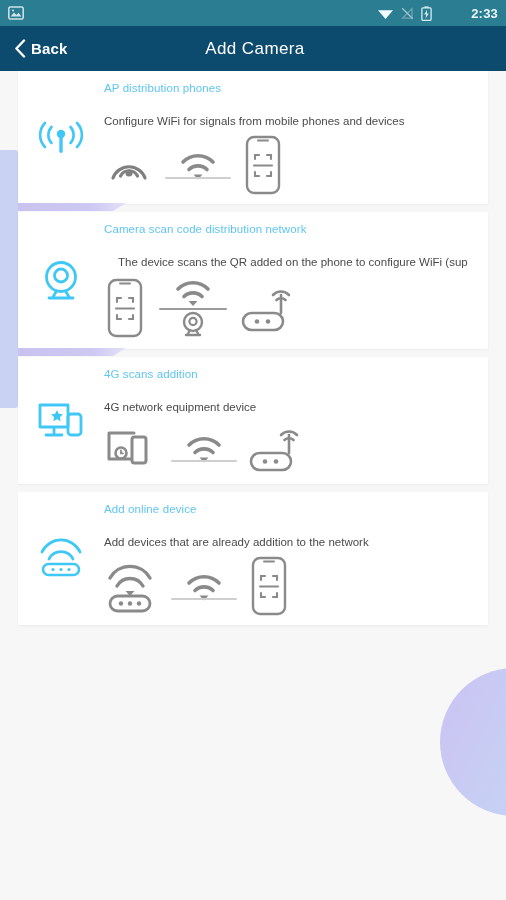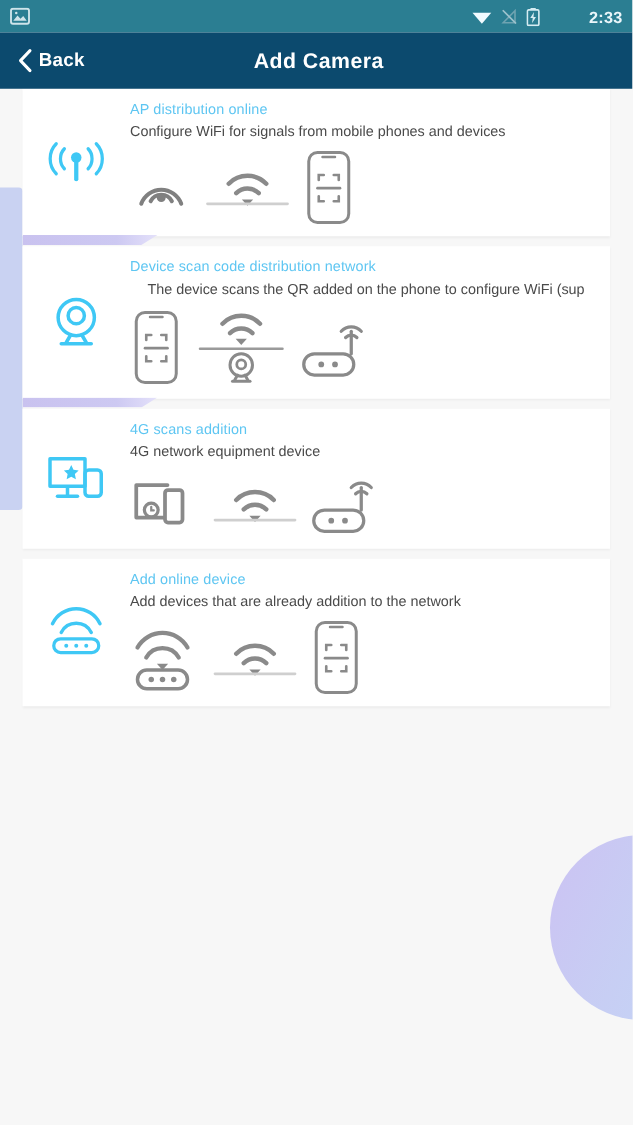--- a/index.html
+++ b/index.html
@@ -45,21 +45,21 @@
     display: flex; align-items: center; gap: 5px;
     padding-left: 14px;
     cursor: pointer;
   }
   .back-label {
     color: #ffffff; font-size: 15px; font-weight: bold;
     letter-spacing: .2px;
   }
   .appbar-title {
     position: absolute; left: 4px; right: 0; text-align: center;
-    color: #ffffff; font-size: 17px; font-weight: bold;
+    color: #ffffff; font-size: 17px; font-weight: normal;
     letter-spacing: .4px;
     pointer-events: none;
   }
 
   
   .left-band {
     position: absolute;
     left: 0; top: 150px;
     width: 18px; height: 258px;
     background: #b9c6f0;
@@ -119,21 +119,21 @@
     color: #5ec6f2;
     font-size: 11.5px;
     line-height: 14px;
     letter-spacing: .1px;
     white-space: nowrap;
   }
   .card-desc {
     color: #4a4a4a;
     font-size: 11.5px;
     line-height: 17px;
-    margin-top: 3px;
+    margin-top: 18px;
     white-space: nowrap;
     overflow: hidden;
   }
   .card-desc.indent { text-indent: 14px; }
   .flow {
     margin-top: 4px;
     display: flex;
     align-items: center;
     flex: 1 1 auto;
   }
@@ -191,21 +191,21 @@
             <path d="M13.5 10 a10 11 0 0 0 0 16"></path>
             <path d="M32.5 10 a10 11 0 0 1 0 16"></path>
             <path d="M7 6 a15.5 16.5 0 0 0 0 24"></path>
             <path d="M39 6 a15.5 16.5 0 0 1 0 24"></path>
           </g>
           <circle cx="23" cy="17" r="4.2" fill="#3fc8f5"></circle>
           <rect x="21.3" y="17" width="3.4" height="19" rx="1.7" fill="#3fc8f5"></rect>
         </svg>
       </div>
       <div class="card-body">
-        <div class="card-title">AP distribution online</div>
+        <div class="card-title">AP distribution phones</div>
         <div class="card-desc">Configure WiFi for signals from mobile phones and devices</div>
         <div class="flow">
           <svg width="50" height="46" viewBox="0 0 50 46">
             <g fill="none" stroke="#808080" stroke-width="3.2" stroke-linecap="round">
               <path d="M9 36 A17 17 0 0 1 41 36"></path>
               <path d="M16.5 34 A9.5 9.5 0 0 1 33.5 34"></path>
             </g>
             <circle cx="25" cy="31" r="3.6" fill="#808080"></circle>
           </svg>
           <div class="flow-gap"></div>
@@ -239,21 +239,21 @@
     <div class="card">
       <div class="card-icon">
         <svg width="46" height="46" viewBox="0 0 46 46">
           <circle cx="23" cy="19" r="14.5" fill="none" stroke="#3fc8f5" stroke-width="2.8"></circle>
           <circle cx="23" cy="17.5" r="6.5" fill="none" stroke="#3fc8f5" stroke-width="2.8"></circle>
           <path d="M18.5 33 l-3.5 6 M27.5 33 l3.5 6" stroke="#3fc8f5" stroke-width="2.8" stroke-linecap="round"></path>
           <line x1="11" y1="40" x2="35" y2="40" stroke="#3fc8f5" stroke-width="2.8" stroke-linecap="round"></line>
         </svg>
       </div>
       <div class="card-body">
-        <div class="card-title">Device scan code distribution network</div>
+        <div class="card-title">Camera scan code distribution network</div>
         <div class="card-desc indent">The device scans the QR added on the phone to configure WiFi (sup</div>
         <div class="flow">
           <svg width="42" height="62" viewBox="0 0 42 62">
             <rect x="5" y="3" width="32" height="56" rx="7" fill="none" stroke="#8a8a8a" stroke-width="2.4"></rect>
             <path d="M16 6.5 h10" stroke="#8a8a8a" stroke-width="2" stroke-linecap="round"></path>
             <g fill="none" stroke="#8a8a8a" stroke-width="2.1" stroke-linecap="round">
               <path d="M13 25 v-4 h4"></path>
                 <path d="M29 25 v-4 h-4"></path>
               <path d="M13 38 v4 h4"></path>
                 <path d="M29 38 v4 h-4"></path>

